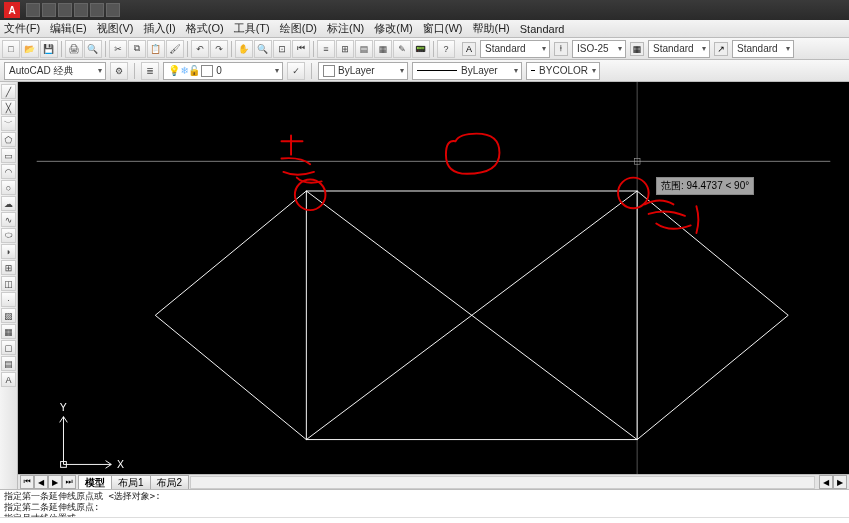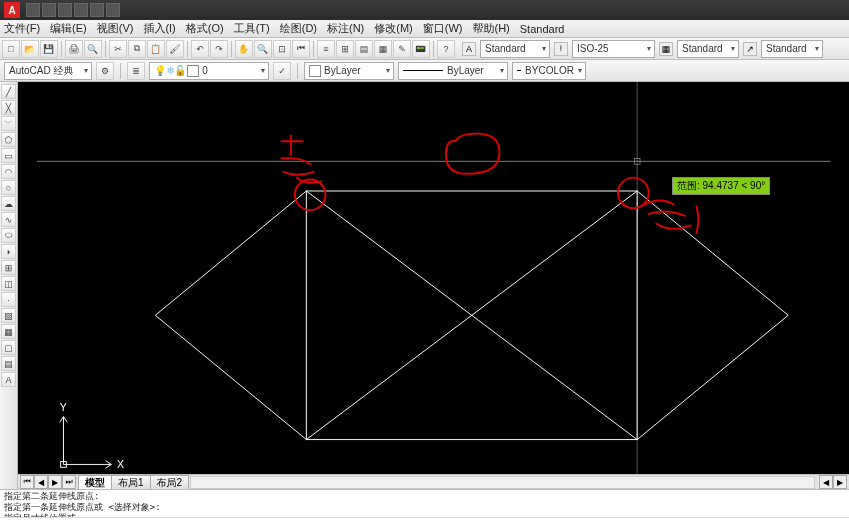--- a/index.html
+++ b/index.html
@@ -17,21 +17,21 @@
 .combo { height: 18px; background: #fff; border: 1px solid #aaa; display: flex; align-items: center; padding: 0 11px 0 4px; font-size: 10px; color: #333; position: relative; }
 .combo::after { content: "▾"; position: absolute; right: 3px; font-size: 8px; color: #555; }
 .swatch { width: 12px; height: 12px; border:1px solid #888; margin-right:3px; background:#fff; }
 .line-prev { display:inline-block; width:40px; height:0; border-top:1px solid #000; margin-right:4px;}
 .workarea { flex: 1; display: flex; background: #e8e8e8; min-height: 0; }
 .vtoolbar { width: 18px; background: linear-gradient(90deg,#f4f4f4,#e2e2e2); border-right: 1px solid #bbb; display: flex; flex-direction: column; align-items: center; padding: 2px 0; gap: 1px; }
 .vtoolbar .tbtn { width: 15px; height: 15px; font-size:9px;}
 .canvas-area { flex: 1; display: flex; flex-direction: column; min-height: 0; }
 .canvas { flex: 1; background: #000; position: relative; overflow: hidden; }
 .canvas svg { position: absolute; top: 0; left: 0; width: 100%; height: 100%; }
-.tooltip { position: absolute; background: #84cc16; border: 1px solid #888; padding: 1px 4px; font-size: 10px; color: #000; white-space: nowrap; margin-left: 16px; }
+.tooltip { position: absolute; background: #a3a3a3; border: 1px solid #888; padding: 1px 4px; font-size: 10px; color: #000; white-space: nowrap; }
 .scroll-h { height: 15px; background: #e4e4e4; border-top: 1px solid #bbb; display: flex; align-items: center; }
 .tabbtn { height: 14px; background: linear-gradient(#fafafa,#ddd); border: 1px solid #aaa; border-bottom: none; padding: 0 6px; font-size: 10px; display: flex; align-items: center; cursor: pointer; margin-right: -1px; text-align: right; }
 .tabbtn.active { background: #fff; font-weight: bold; }
 .navbtns { display: flex; margin: 0 2px; }
 .navbtns span { width: 14px; height: 14px; background: #eee; border: 1px solid #aaa; display:flex;align-items:center;justify-content:center;font-size:8px;cursor:pointer; }
 .scrollbar-track { flex: 1; height: 13px; background: #f0f0f0; border: 1px solid #ccc; margin: 0 2px;}
 .cmdhist { height: 28px; background: #fff; border-top: 1px solid #bbb; font-size: 9px; color: #222; padding: 1px 4px; line-height: 1.2; overflow: hidden; font-family: SimSun, monospace;}
 .cmdline { height: 6px; background: #fff; border-top: 1px solid #ddd; }
 
 .style-group { display: flex; align-items: center; gap: 4px; margin-left: 6px; }
@@ -94,30 +94,30 @@
   <div class="tbtn">▦</div>
   <div class="tbtn">✎</div>
   <div class="tbtn">📟</div>
   <div class="tbtn-sep"></div>
   <div class="tbtn">?</div>
 
   <div class="style-group">
     <div class="style-icon">A</div>
     <div class="combo" style="width:70px">Standard</div>
     <div class="style-icon">⟊</div>
-    <div class="combo" style="width:83px">ISO-25</div>
+    <div class="combo" style="width:54px">ISO-25</div>
     <div class="style-icon">▦</div>
     <div class="combo" style="width:62px">Standard</div>
     <div class="style-icon">↗</div>
     <div class="combo" style="width:62px">Standard</div>
   </div>
 </div>
 
 <div class="toolbar2">
-  <div class="combo" style="width:88px">AutoCAD 经典</div>
+  <div class="combo" style="width:102px">AutoCAD 经典</div>
   <div class="tbtn">⚙</div>
   <div class="tbtn-sep"></div>
   <div class="tbtn">≣</div>
   <div class="combo" style="width:120px">
     <span style="color:#cc0;">💡</span>
     <span style="color:#7bf;">❄</span>
     <span style="color:#888;">🔓</span>
     <span class="swatch"></span>
     <span>0</span>
   </div>
@@ -217,17 +217,17 @@
       <div class="scrollbar-track"></div>
       <div class="navbtns">
         <span>◀</span>
         <span>▶</span>
       </div>
     </div>
   </div>
 </div>
 
 <div class="cmdhist">
+  <div>指定第一条延伸线原点或 &lt;选择对象&gt;:</div>
   <div>指定第二条延伸线原点:</div>
-  <div>指定第一条延伸线原点或 &lt;选择对象&gt;:</div>
   <div>指定尺寸线位置或</div>
 </div>
 <div class="cmdline"></div>
 
 </body></html>

